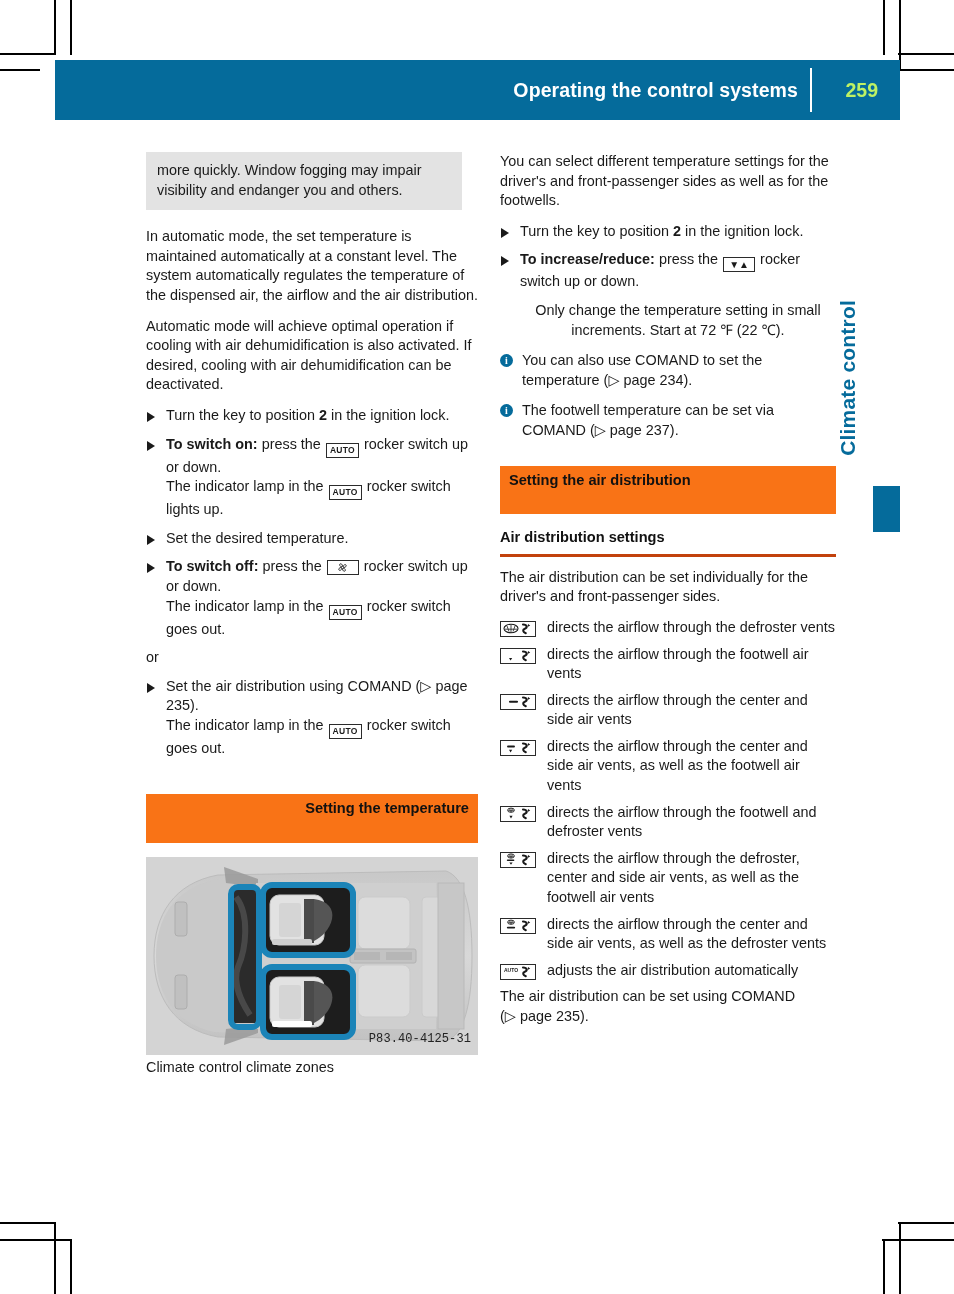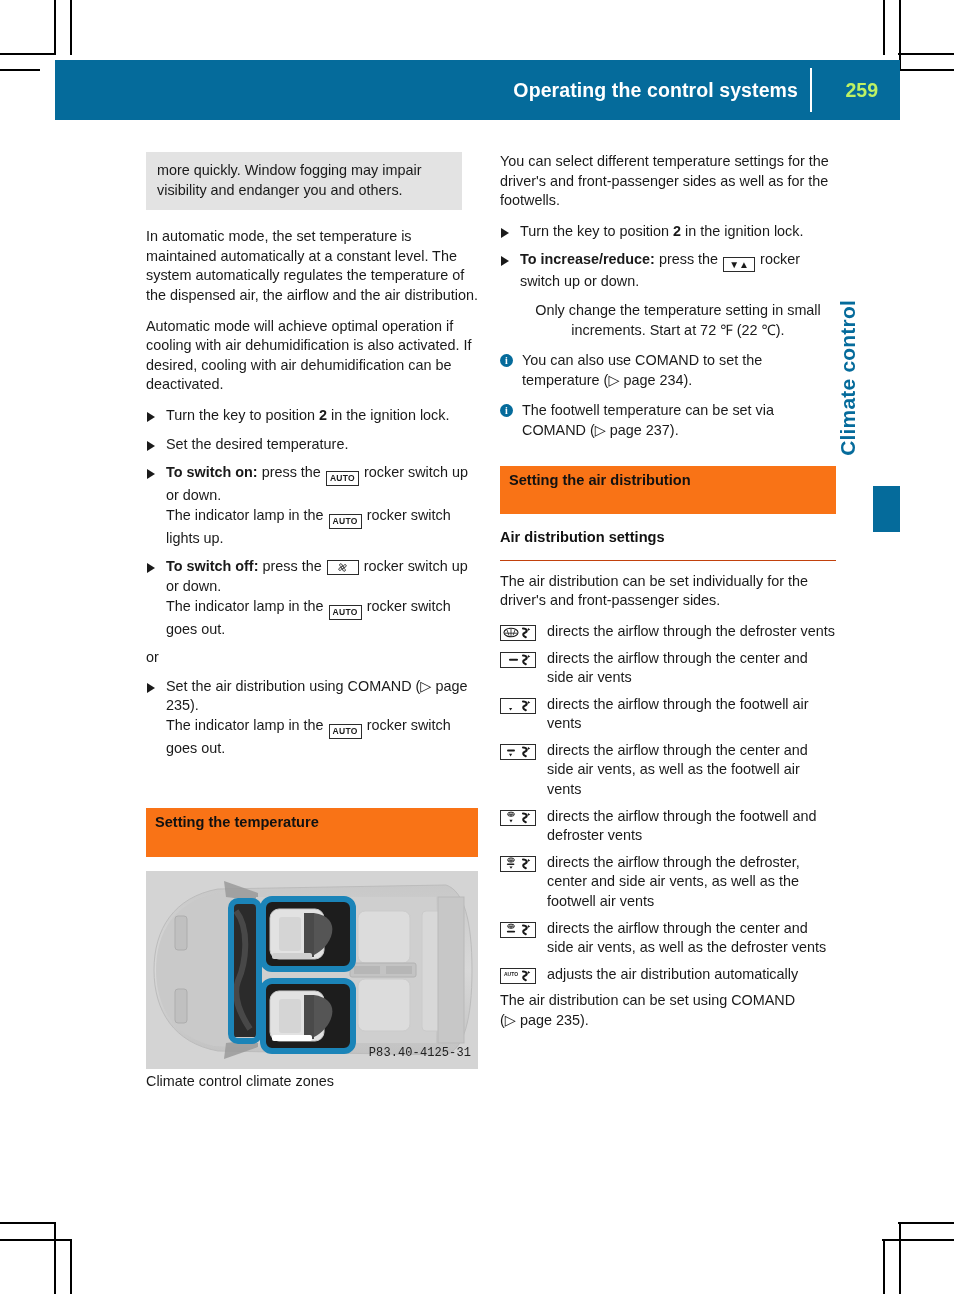--- a/index.html
+++ b/index.html
@@ -87,21 +87,21 @@
   }
 
   
   .sect-head {
     background: #f97316; padding: 5px 9px 24px 9px;
     font-size: 14.6px; font-weight: bold; color: #111;
     margin: 18px 0 14px 0;
   }
   .sub-head {
     font-size: 14.6px; font-weight: bold; color: #111;
-    border-bottom: 1px solid #c2410c; padding-bottom: 12px; margin-bottom: 11px;
+    border-bottom: 3px solid #c2410c; padding-bottom: 6px; margin-bottom: 11px;
   }
 
   
   .glyph {
     display: inline-block; vertical-align: -4px;
     border: 1px solid #2b2b2b; background: #fff;
     height: 15px; min-width: 26px; padding: 0 3px;
     text-align: center; line-height: 13px;
     font-size: 8.5px; font-weight: bold; letter-spacing: .3px;
     margin: 0 1px;
@@ -175,27 +175,27 @@
     <p>In automatic mode, the set temperature is maintained automatically at a constant level. The system automatically regulates the temperature of the dispensed air, the airflow and the air distribution.</p>
     <p>Automatic mode will achieve optimal operation if cooling with air dehumidification is also activated. If desired, cooling with air dehumidification can be deactivated.</p>
 
     <div class="step">
       <span class="tri"></span>
       <span>Turn the key to position </span><b>2</b><span> in the ignition lock.</span>
     </div>
 
     <div class="step">
       <span class="tri"></span>
-      <span>Set the desired temperature.</span>
-    </div>
-
-    <div class="step">
-      <span class="tri"></span>
       <b>To switch on:</b><span> press the </span><span class="glyph">AUTO</span><span> rocker switch up or down.</span>
       <span class="sub"><span>The indicator lamp in the </span><span class="glyph">AUTO</span><span> rocker switch lights up.</span></span>
+    </div>
+
+    <div class="step">
+      <span class="tri"></span>
+      <span>Set the desired temperature.</span>
     </div>
 
     <div class="step">
       <span class="tri"></span>
       <b>To switch off:</b><span> press the </span><span class="glyph wide"><svg width="13" height="13" viewBox="0 0 20 20">
             <g fill="none" stroke="#1a1a1a" stroke-width="1.3">
               <circle cx="10" cy="10" r="1.9"></circle>
               <path d="M10 8.1C10 5 7.6 3.4 6.1 4.6 4.7 5.8 6 8.4 8.6 9.1"></path>
               <path d="M11.9 10C15 10 16.6 7.6 15.4 6.1 14.2 4.7 11.6 6 10.9 8.6"></path>
               <path d="M10 11.9C10 15 12.4 16.6 13.9 15.4c1.4-1.2.1-3.8-2.5-4.5"></path>
@@ -206,21 +206,21 @@
     </div>
 
     <p class="tight">or</p>
 
     <div class="step">
       <span class="tri"></span>
       <span>Set the air distribution using COMAND (</span><span>▷&nbsp;</span><span>page 235</span><span>).</span>
       <span class="sub"><span>The indicator lamp in the </span><span class="glyph">AUTO</span><span> rocker switch goes out.</span></span>
     </div>
 
-    <div class="sect-head" style="margin-top:50px;">Setting the temperature</div>
+    <div class="sect-head" style="margin-top:36px;text-align:right;">Setting the temperature</div>
 
     <div class="fig-wrap">
       <div class="fig">
         <svg width="332" height="198" viewBox="0 0 332 198">
           <defs>
             <linearGradient id="bodyg" x1="0" y1="0" x2="0" y2="1">
               <stop offset="0" stop-color="#c8c8c8"></stop>
               <stop offset="0.5" stop-color="#d8d8d8"></stop>
               <stop offset="1" stop-color="#c2c2c2"></stop>
             </linearGradient>
@@ -320,40 +320,40 @@
           </g>
         </svg>
       </div>
       <div class="ad-text">directs the airflow through the defroster vents</div>
     </div>
 
     <div class="ad-row">
       <div class="ad-icon">
         <svg width="34" height="14" viewBox="0 0 34 14">
           <g fill="#1a1a1a">
+            <path d="M8 9 l1.6 2.5 1.6 -2.5 z"></path>
+            <path d="M22 2.5 c4.5 0 4.5 3.3 1.8 4.3 c-2.3 .9 -2.3 3 1 4.4" stroke="#1a1a1a" stroke-width="2.1" fill="none" stroke-linecap="round"></path>
+            <path d="M27 2 l2.2 1.6 -2.6 1.3 z"></path>
+          </g>
+        </svg>
+      </div>
+      <div class="ad-text">directs the airflow through the footwell air vents</div>
+    </div>
+
+    <div class="ad-row">
+      <div class="ad-icon">
+        <svg width="34" height="14" viewBox="0 0 34 14">
+          <g fill="#1a1a1a">
             <path d="M9 6.8 h7" stroke="#1a1a1a" stroke-width="2.1" stroke-linecap="round"></path>
             <path d="M22 2.5 c4.5 0 4.5 3.3 1.8 4.3 c-2.3 .9 -2.3 3 1 4.4" stroke="#1a1a1a" stroke-width="2.1" fill="none" stroke-linecap="round"></path>
             <path d="M27 2 l2.2 1.6 -2.6 1.3 z"></path>
           </g>
         </svg>
       </div>
       <div class="ad-text">directs the airflow through the center and side air vents</div>
-    </div>
-
-    <div class="ad-row">
-      <div class="ad-icon">
-        <svg width="34" height="14" viewBox="0 0 34 14">
-          <g fill="#1a1a1a">
-            <path d="M8 9 l1.6 2.5 1.6 -2.5 z"></path>
-            <path d="M22 2.5 c4.5 0 4.5 3.3 1.8 4.3 c-2.3 .9 -2.3 3 1 4.4" stroke="#1a1a1a" stroke-width="2.1" fill="none" stroke-linecap="round"></path>
-            <path d="M27 2 l2.2 1.6 -2.6 1.3 z"></path>
-          </g>
-        </svg>
-      </div>
-      <div class="ad-text">directs the airflow through the footwell air vents</div>
     </div>
 
     <div class="ad-row">
       <div class="ad-icon">
         <svg width="34" height="14" viewBox="0 0 34 14">
           <g fill="#1a1a1a">
             <path d="M7 5.5 h6" stroke="#1a1a1a" stroke-width="1.9" stroke-linecap="round"></path>
             <path d="M8 8.8 l1.6 2.6 1.6 -2.6 z"></path>
             <path d="M22 2.5 c4.5 0 4.5 3.3 1.8 4.3 c-2.3 .9 -2.3 3 1 4.4" stroke="#1a1a1a" stroke-width="2.1" fill="none" stroke-linecap="round"></path>
             <path d="M27 2 l2.2 1.6 -2.6 1.3 z"></path>

